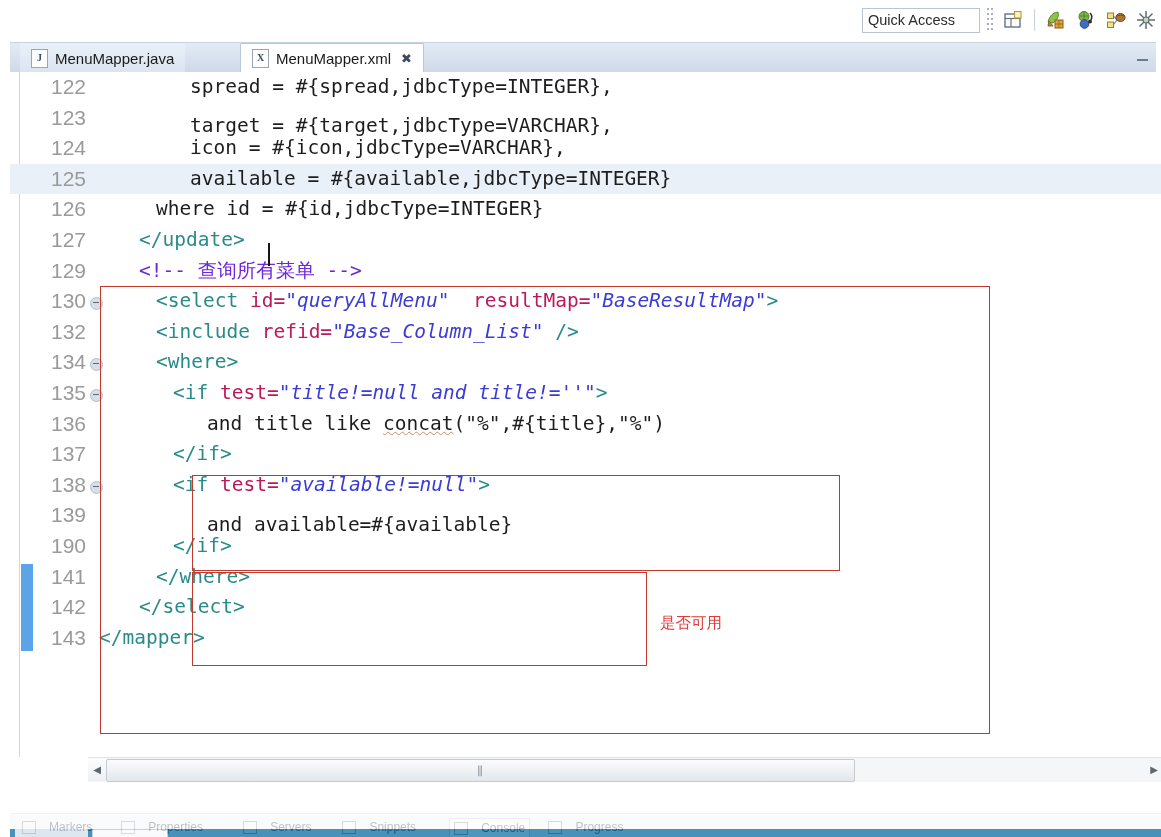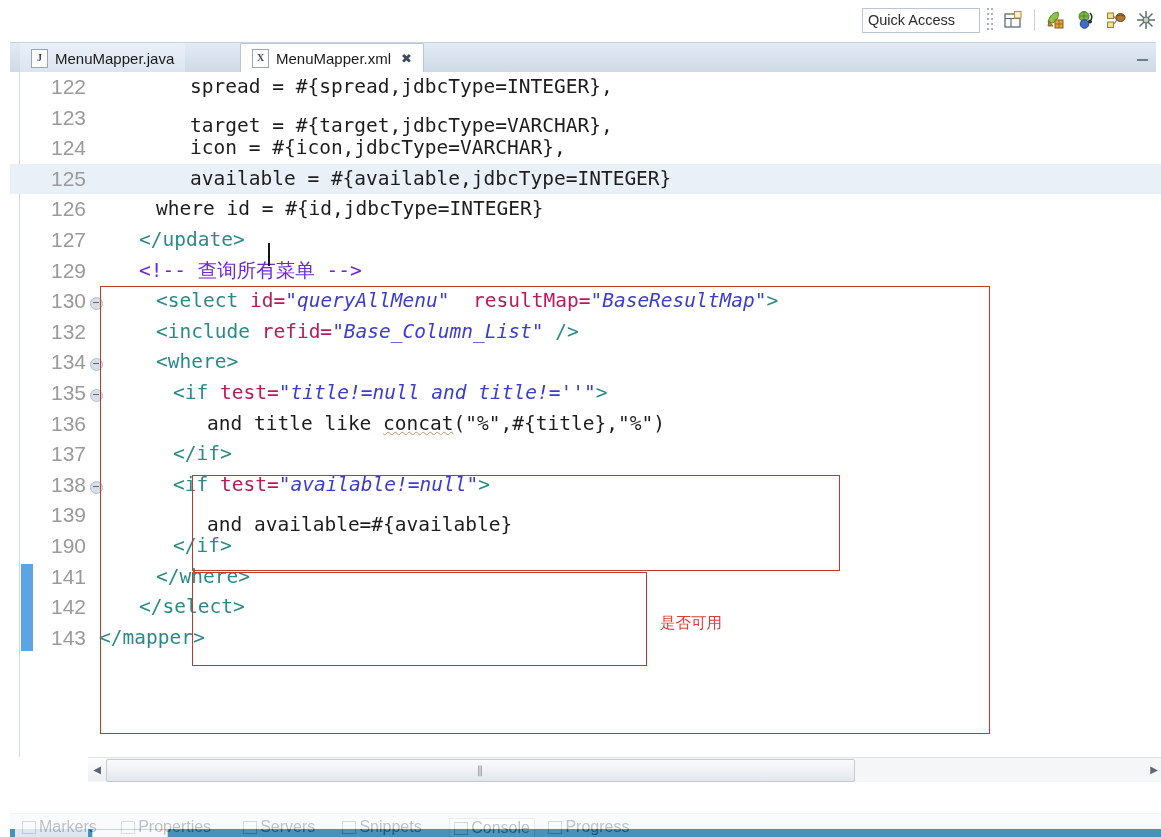--- a/index.html
+++ b/index.html
@@ -209,22 +209,22 @@
 
   
   #botpanel{
     position:absolute;left:10px;top:813px;width:1151px;height:24px;
     background:linear-gradient(#f2f5f9,#e7edf4);
     border-top:1px solid #d3dbe4;
     opacity:.30;
   }
   .bptab{
     position:absolute;top:4px;height:18px;
-    display:flex;align-items:center;gap:3px;
-    font-size:16px;color:#2a3a4c;
+    display:flex;align-items:center;gap:13px;
+    font-size:12px;color:#2a3a4c;
     font-family:"Liberation Sans", sans-serif;
   }
   .bpico{
     width:12px;height:11px;border:1px solid #7c8a99;background:#eef2f7;
   }
   #botpanel .sel{background:#ffffff;border:1px solid #bcc7d4;padding:0 4px;}
 </style>
 </head>
 <body>
 

